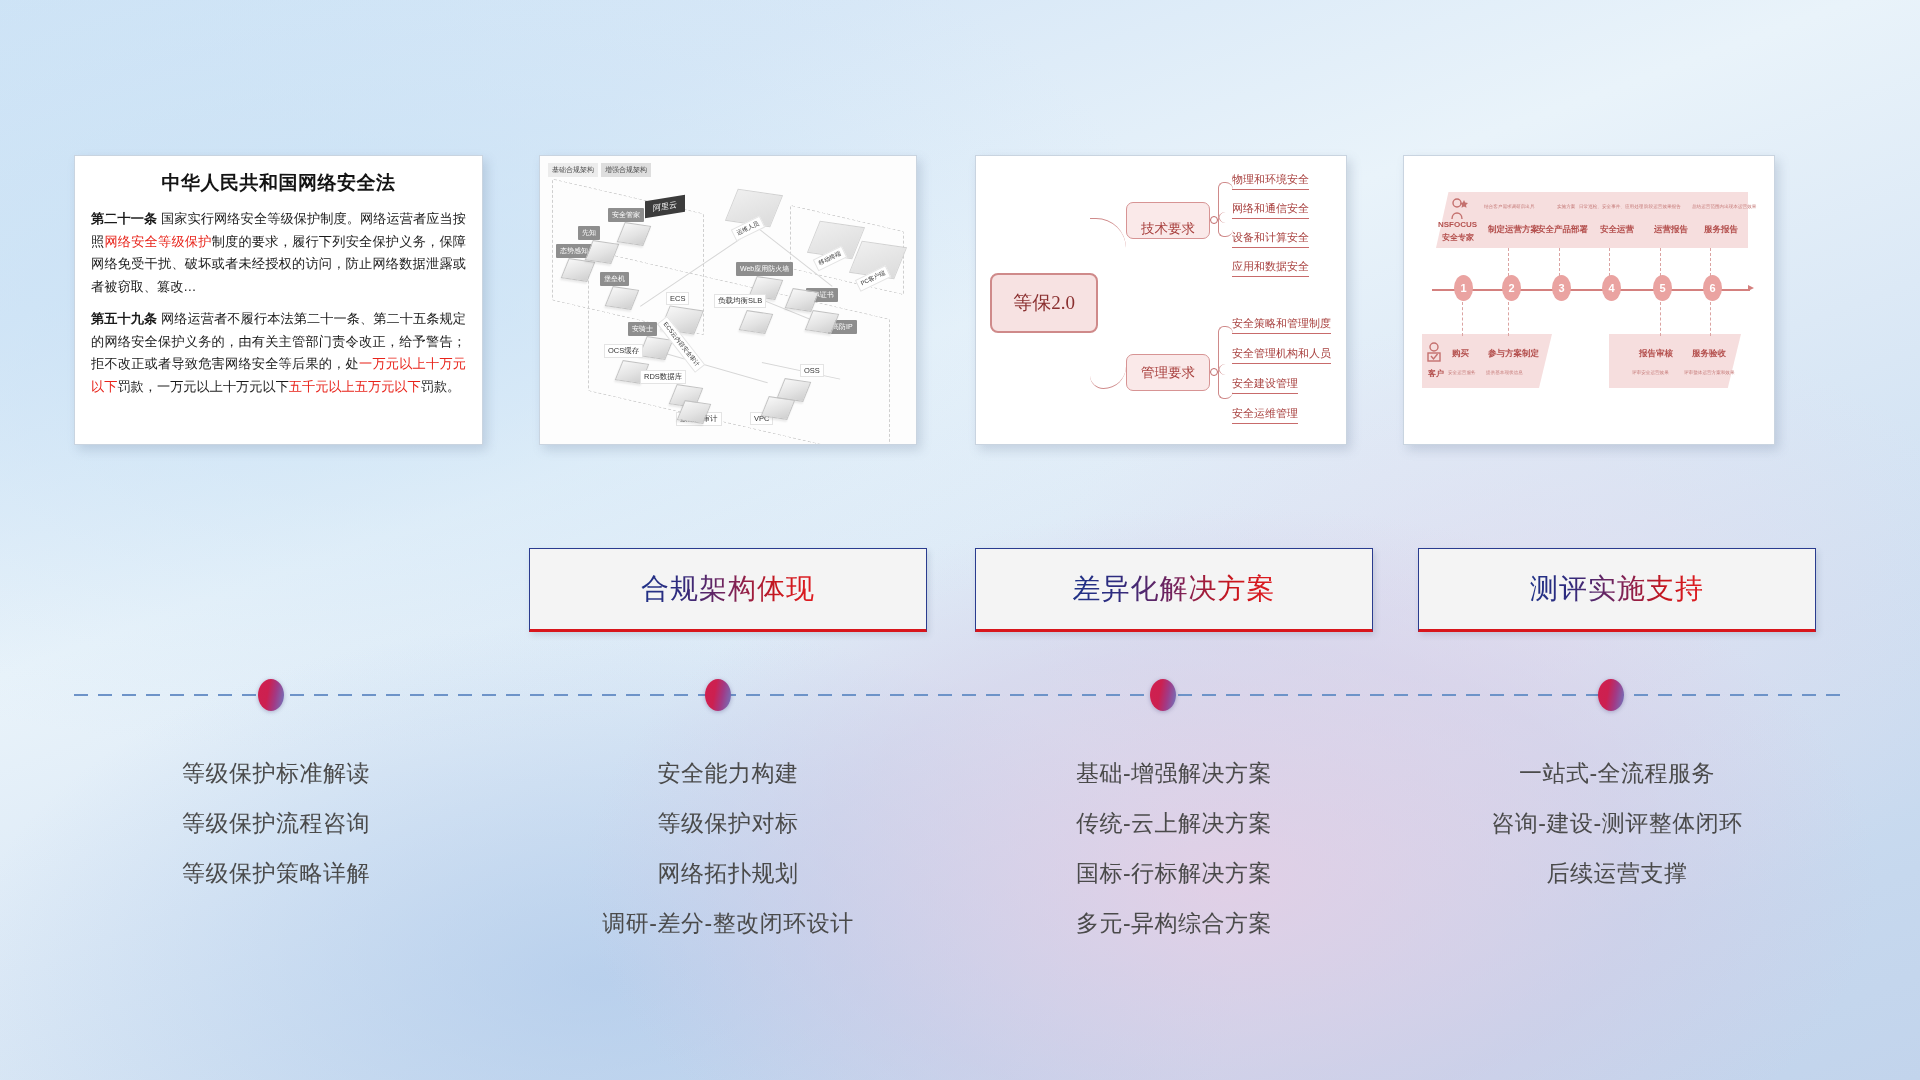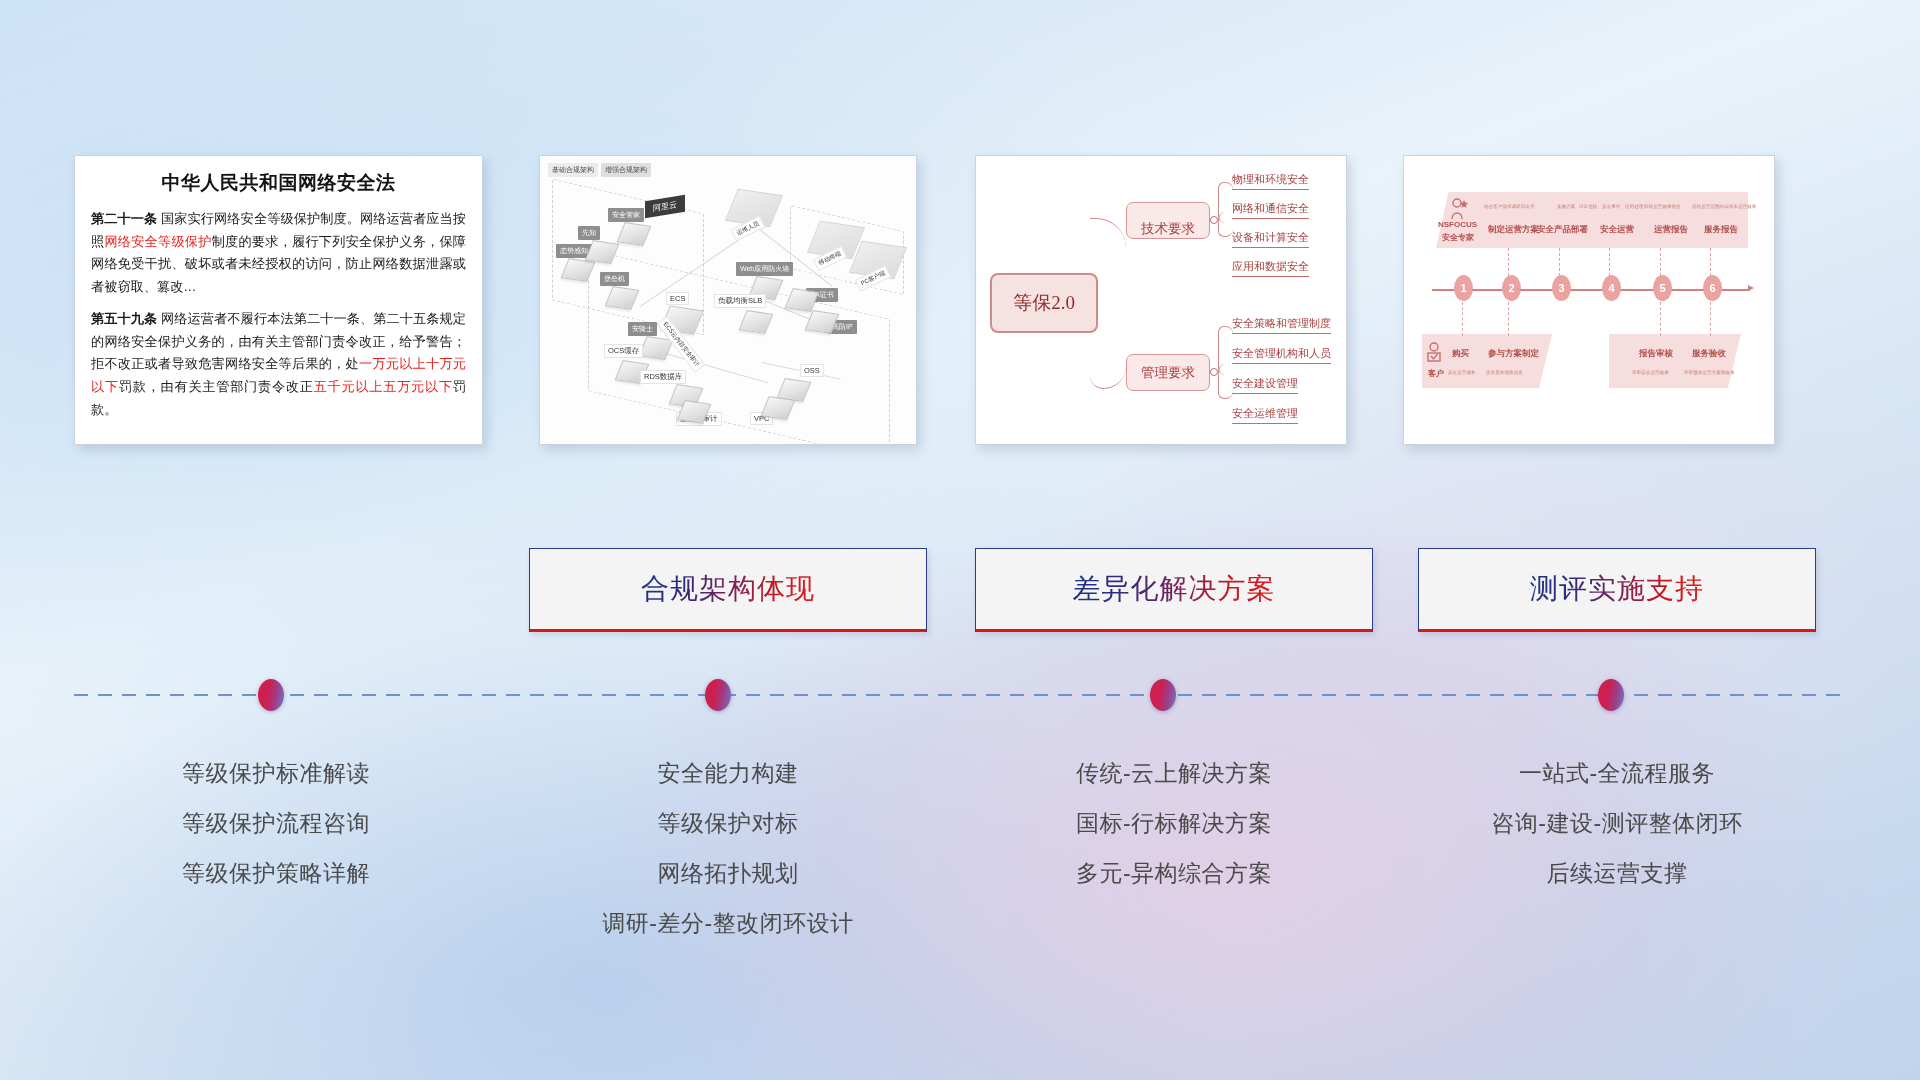--- a/index.html
+++ b/index.html
@@ -239,21 +239,21 @@
 <body>
 
 <div id="slide">
 
   <div class="card" id="card-law">
     <div class="law-title">中华人民共和国网络安全法</div>
     <p class="law-p">
       <b>第二十一条</b><span> 国家实行网络安全等级保护制度。网络运营者应当按照</span><span class="law-red">网络安全等级保护</span><span>制度的要求，履行下列安全保护义务，保障网络免受干扰、破坏或者未经授权的访问，防止网络数据泄露或者被窃取、篡改…</span>
     </p>
     <p class="law-p">
-      <b>第五十九条</b><span>  网络运营者不履行本法第二十一条、第二十五条规定的网络安全保护义务的，由有关主管部门责令改正，给予警告；拒不改正或者导致危害网络安全等后果的，处</span><span class="law-red">一万元以上十万元以下</span><span>罚款，由有关主管部门责令改正</span><span class="law-red">五千元以上五万元以下</span><span>罚款。</span>
+      <b>第五十九条</b><span>  网络运营者不履行本法第二十一条、第二十五条规定的网络安全保护义务的，由有关主管部门责令改正，给予警告；拒不改正或者导致危害网络安全等后果的，处</span><span class="law-red">一万元以上十万元以下</span><span>罚款，一万元以上十万元以下</span><span class="law-red">五千元以上五万元以下</span><span>罚款。</span>
     </p>
   </div>
 
   <div class="card" id="card-arch">
     <div class="arch-stage">
 
       <div class="arch-tabs">
         <span class="arch-tab">基础合规架构</span>
         <span class="arch-tab on">增强合规架构</span>
       </div>
@@ -488,20 +488,21 @@
   </div>
 
   <div class="list-col" style="left:529px; width:398px;">
     <div class="list-item">安全能力构建</div>
     <div class="list-item">等级保护对标</div>
     <div class="list-item">网络拓扑规划</div>
     <div class="list-item">调研-差分-整改闭环设计</div>
   </div>
 
   <div class="list-col" style="left:975px; width:398px;">
+    <div class="list-item">基础-增强解决方案</div>
     <div class="list-item">传统-云上解决方案</div>
     <div class="list-item">国标-行标解决方案</div>
     <div class="list-item">多元-异构综合方案</div>
   </div>
 
   <div class="list-col" style="left:1418px; width:398px;">
     <div class="list-item">一站式-全流程服务</div>
     <div class="list-item">咨询-建设-测评整体闭环</div>
     <div class="list-item">后续运营支撑</div>
   </div>

